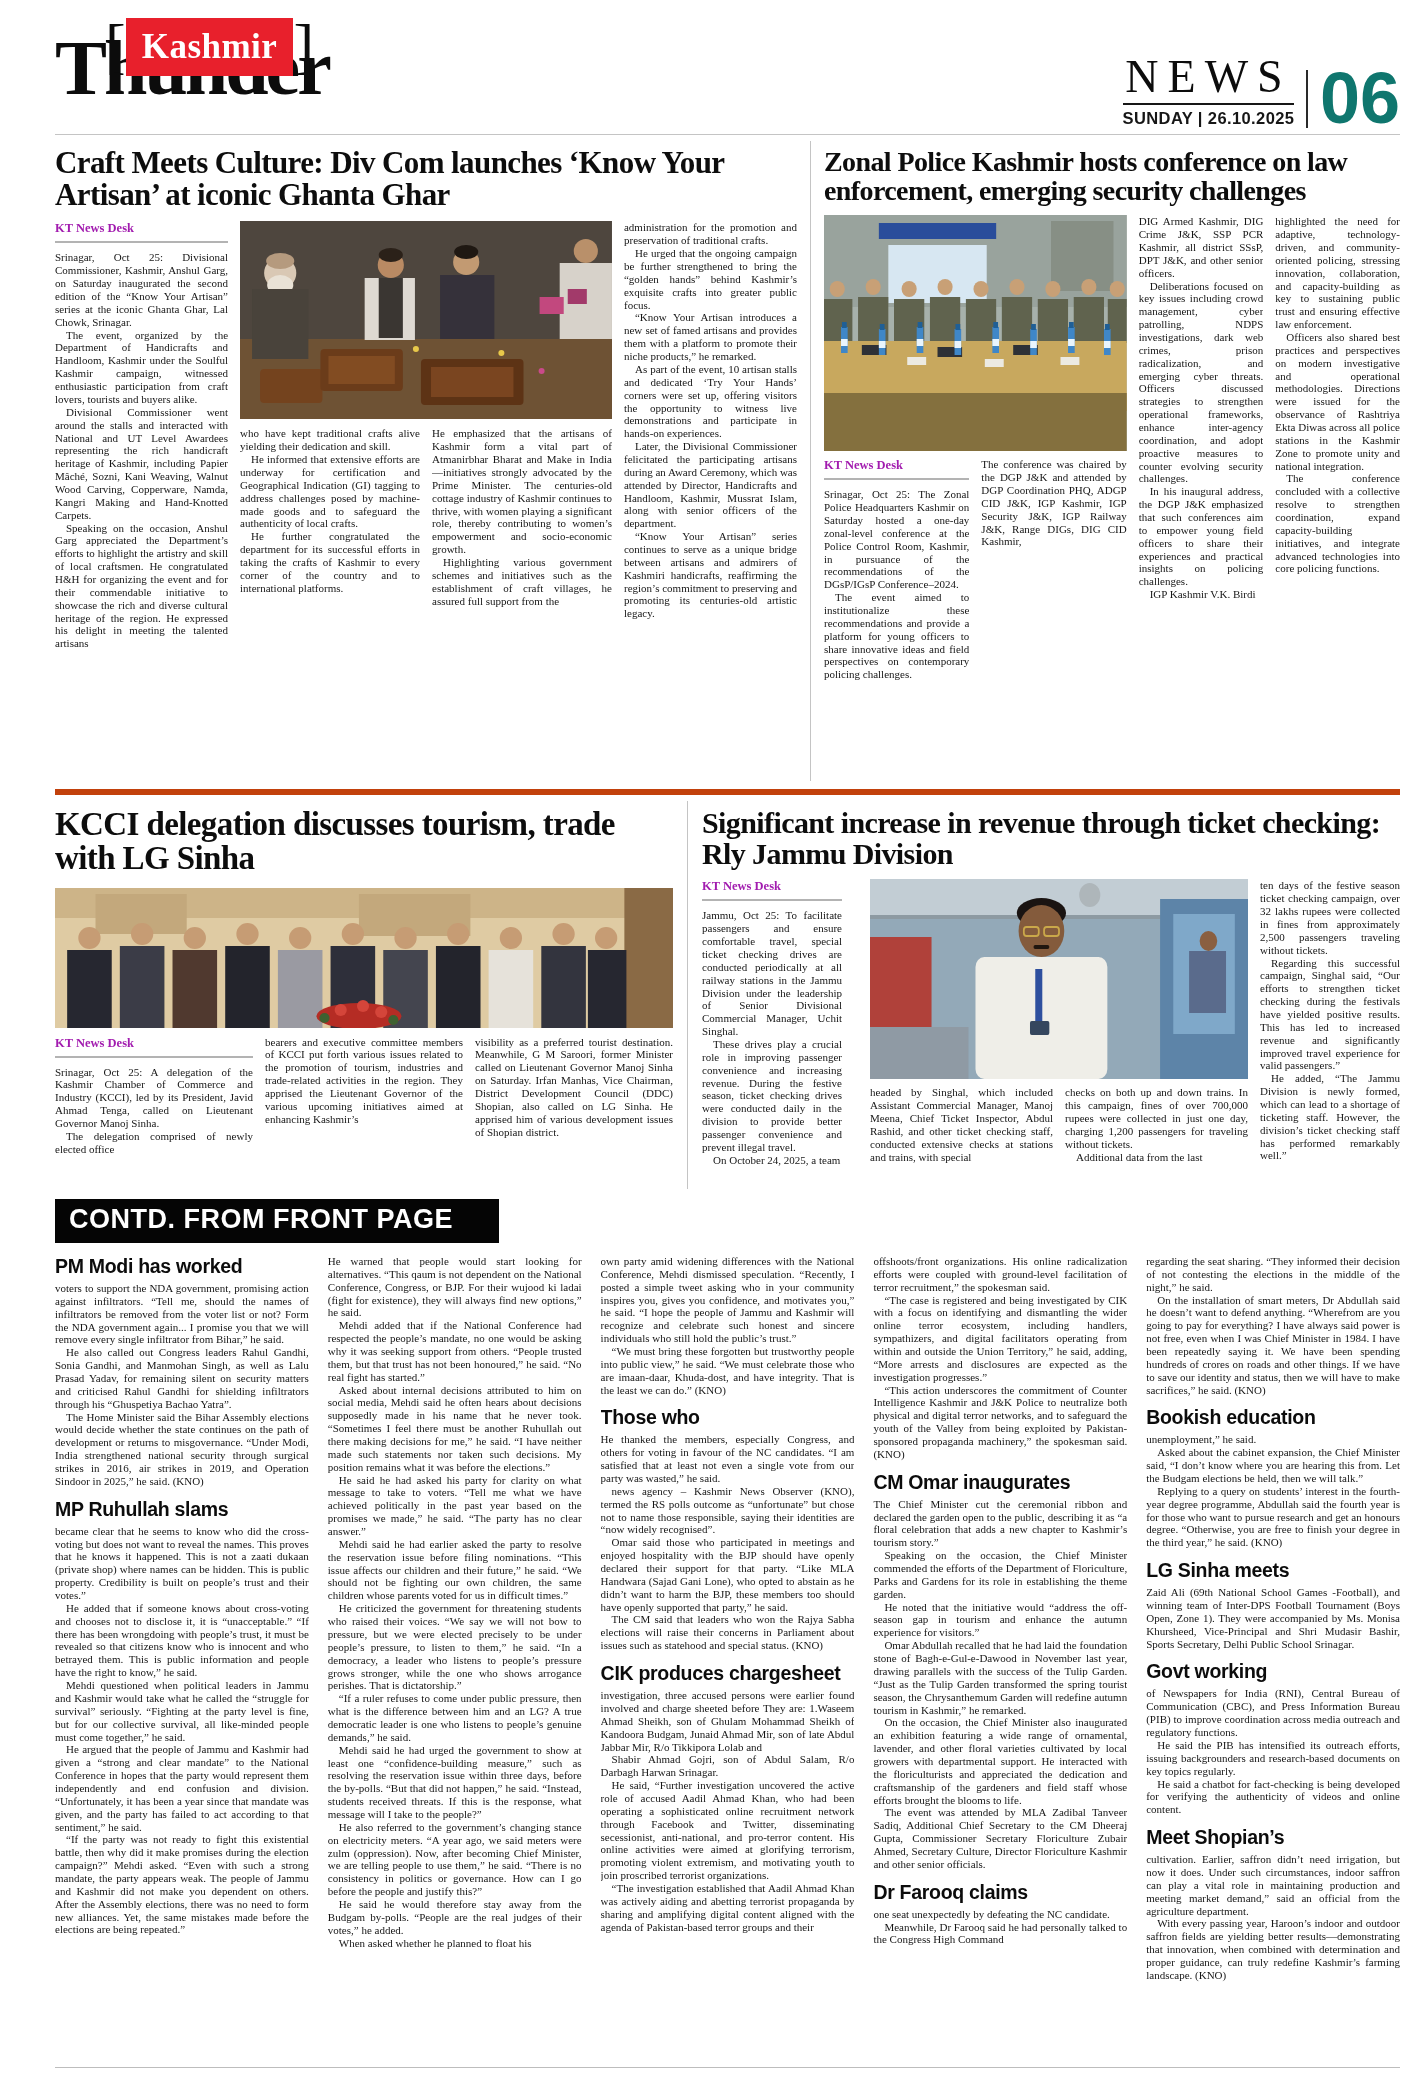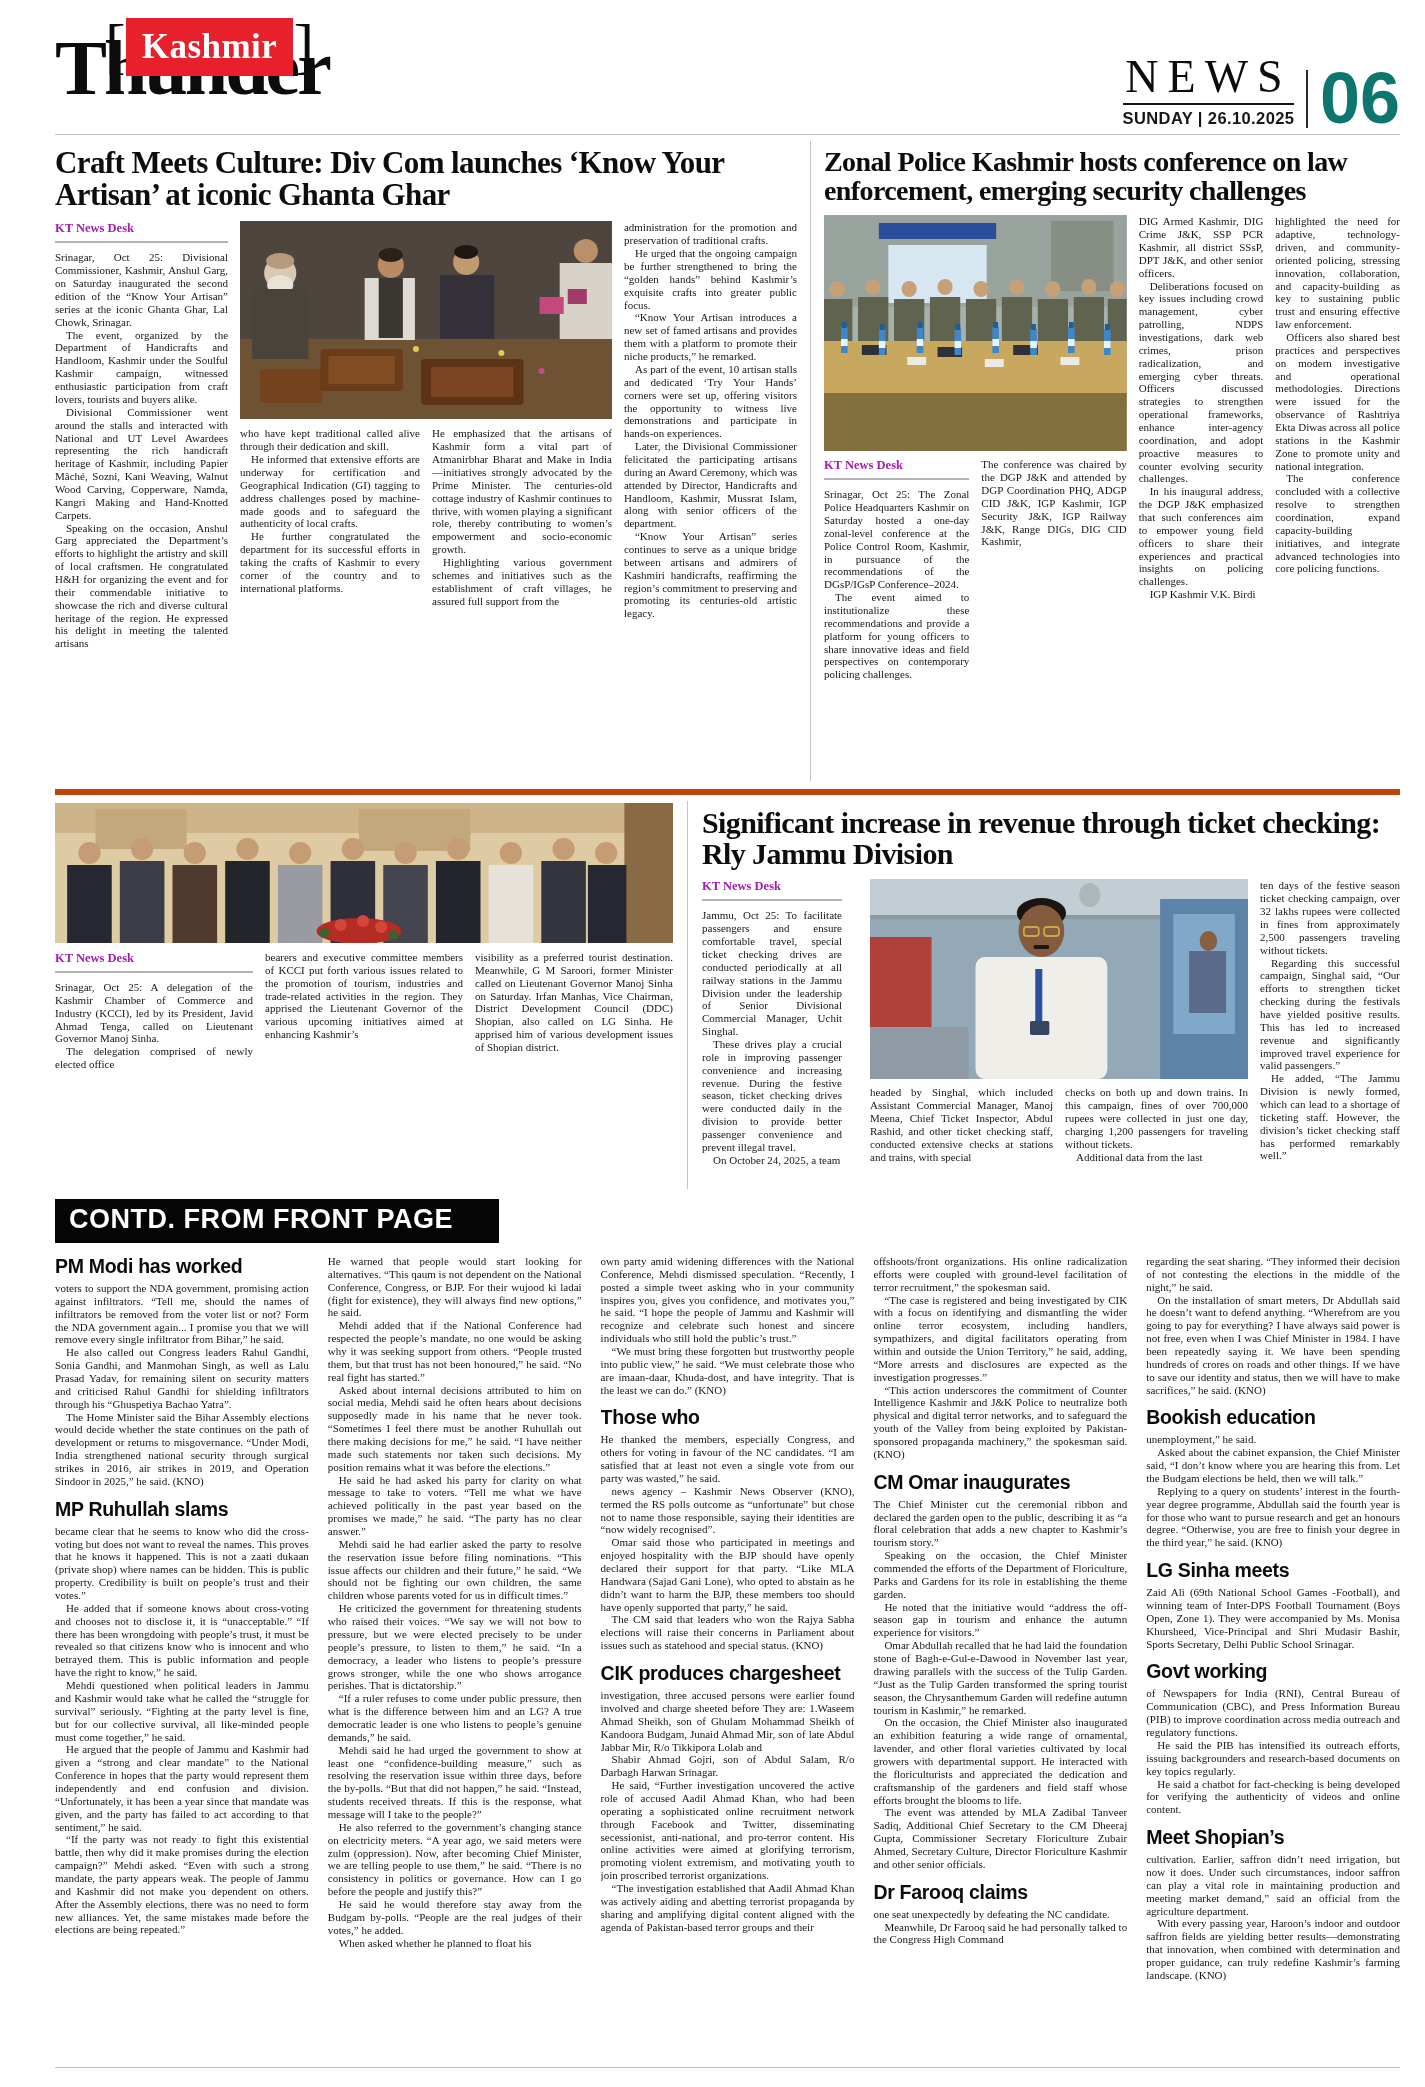--- a/index.html
+++ b/index.html
@@ -137,21 +137,21 @@
               <rect x="88" y="135" width="66" height="28" fill="#824c22"></rect>
               <rect x="180" y="138" width="102" height="46" rx="4" fill="#5d3315"></rect>
               <rect x="190" y="146" width="82" height="30" fill="#7a4520"></rect>
               <circle cx="175" cy="128" r="3" fill="#e8c84a"></circle>
               <circle cx="260" cy="132" r="3" fill="#e8c84a"></circle>
               <circle cx="300" cy="150" r="3" fill="#c94a8a"></circle>
             </svg>
           </div>
           <div class="subcols">
             <div class="col">
-                <p>who have kept traditional called alive through their dedication and skill.</p>
+                <p>who have kept traditional crafts alive yielding their dedication and skill.</p>
                 <p>He informed that extensive efforts are underway for certification and Geographical Indication (GI) tagging to address challenges posed by machine-made goods and to safeguard the authenticity of local crafts.</p>
                 <p>He further congratulated the department for its successful efforts in taking the crafts of Kashmir to every corner of the country and to international platforms.</p>
               </div>
             <div class="col">
                 <p>He emphasized that the artisans of Kashmir form a vital part of Atmanirbhar Bharat and Make in India—initiatives strongly advocated by the Prime Minister. The centuries-old cottage industry of Kashmir continues to thrive, with women playing a significant role, thereby contributing to women’s empowerment and socio-economic growth.</p>
                 <p>Highlighting various government schemes and initiatives such as the establishment of craft villages, he assured full support from the</p>
               </div>
           </div>
         </div>
         <div class="col">
@@ -260,20 +260,21 @@
             <p>Officers also shared best practices and perspectives on modern investigative and operational methodologies. Directions were issued for the observance of Rashtriya Ekta Diwas across all police stations in the Kashmir Zone to promote unity and national integration.</p>
             <p>The conference concluded with a collective resolve to strengthen coordination, expand capacity-building initiatives, and integrate advanced technologies into core policing functions.</p>
           </div>
       </div>
     </article>
   </section>
 
   <section class="row2">
 
     <article class="art-kcci">
+      <h2>KCCI delegation discusses tourism, trade with LG Sinha</h2>
       <div class="photo photo-kcci">
         <svg viewBox="0 0 610 140" preserveAspectRatio="none">
           <rect width="610" height="140" fill="#dfcba3"></rect>
           <rect width="610" height="30" fill="#cdb488"></rect>
           <rect x="562" y="0" width="48" height="140" fill="#8a6a45"></rect>
           <rect x="40" y="6" width="90" height="40" fill="#c3a87c"></rect>
           <rect x="300" y="6" width="110" height="42" fill="#c3a87c"></rect>
           <g fill="#c69c74">
             <circle cx="34" cy="50" r="11"></circle>
               <circle cx="86" cy="46" r="11"></circle>

